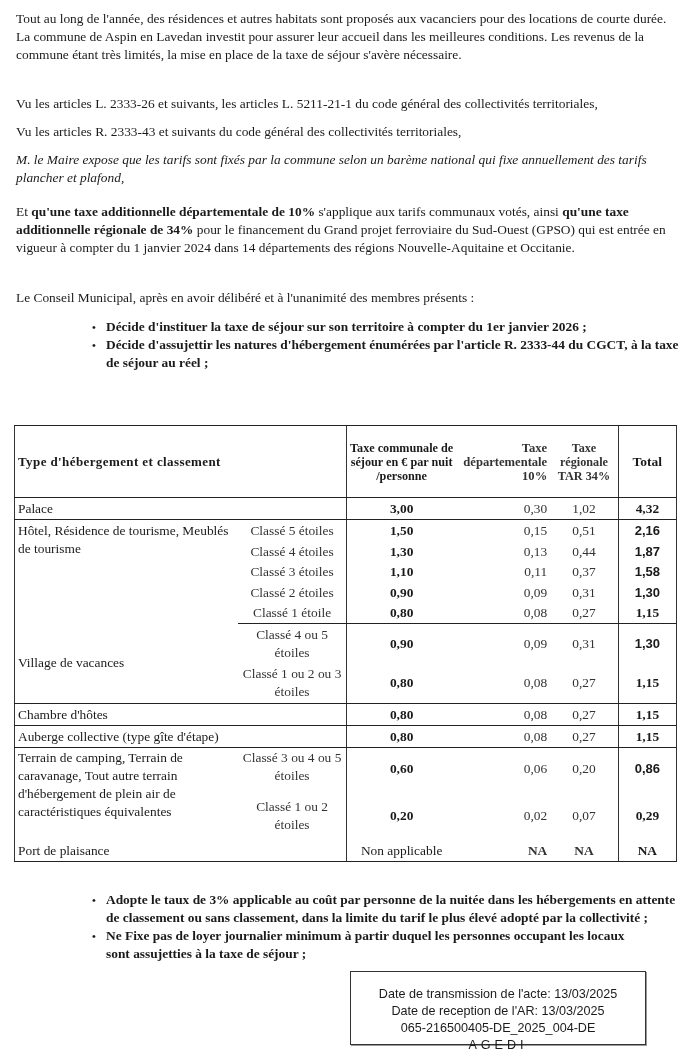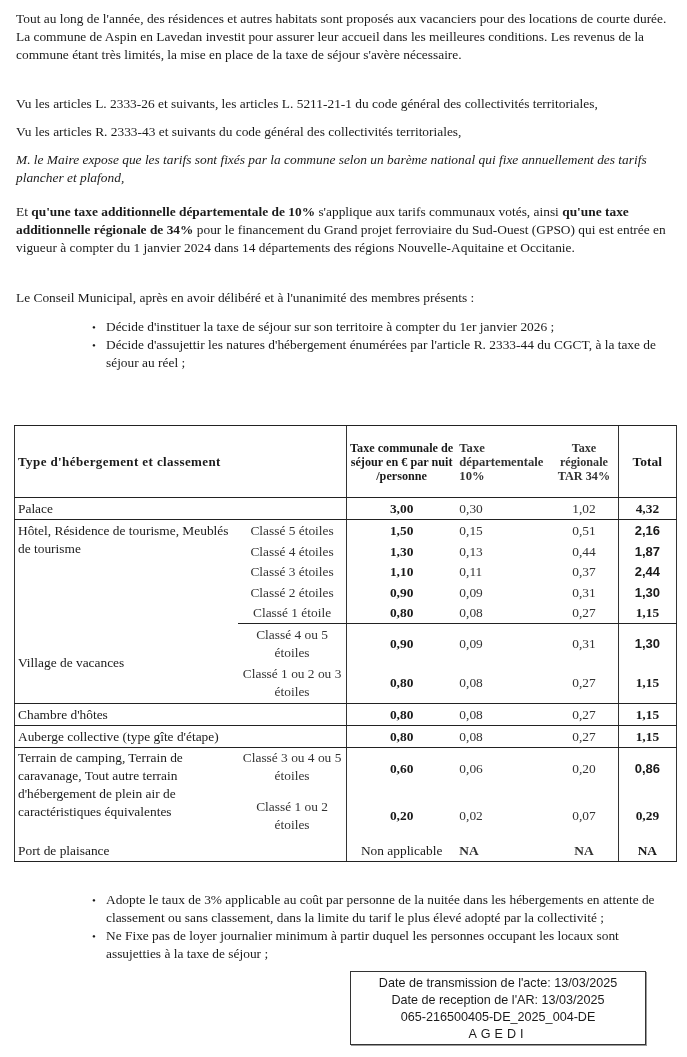--- a/index.html
+++ b/index.html
@@ -3,58 +3,58 @@
 <meta charset="utf-8">
 <style>
   html, body { margin: 0; padding: 0; background: #ffffff; }
   body {
     width: 687px; height: 1057px; position: relative; overflow: hidden;
     font-family: "Liberation Serif", "DejaVu Serif", serif;
     color: #1a1a1a; font-size: 13.4px; line-height: 18px;
   }
   p { margin: 0 0 10px 0; }
   b { font-weight: bold; }
-  ul.bullets { margin: 0; padding: 0; list-style: none; }
+  ul.bullets { margin: 0; padding: 0; list-style: none; font-weight: bold; }
   ul.bullets li { position: relative; padding-left: 14px; margin: 0; }
   ul.bullets li::before { content: "\2022"; position: absolute; left: 0; top: 0; font-size: 11px; }
 
   .p1 { position: absolute; left: 16px; top: 10px; width: 660px; }
   .p2 { position: absolute; left: 16px; top: 95px; width: 670px; }
   .p3 { position: absolute; left: 16px; top: 123px; width: 660px; }
   .p4 { position: absolute; left: 16px; top: 151px; width: 660px; font-style: italic; }
   .p5 { position: absolute; left: 16px; top: 203px; width: 660px; }
   .p6 { position: absolute; left: 16px; top: 289px; width: 660px; }
   .list1 { position: absolute; left: 92px; top: 318px; width: 590px; }
   .list2 { position: absolute; left: 92px; top: 891px; width: 590px; }
 
   table.tarifs {
     position: absolute; left: 14px; top: 425px; width: 663px;
     border-collapse: collapse; font-size: 13.4px; line-height: 18px;
   }
   table.tarifs td, table.tarifs th { padding: 0 3px; vertical-align: middle; }
   .c-type { width: 222px; text-align: left; }
   .c-class { width: 104px; text-align: center; color: #333; }
   .c-com { width: 105px; text-align: center; font-weight: bold; }
-  .c-dep { width: 88px; text-align: left; color: #333; }
+  .c-dep { width: 88px; text-align: right; color: #333; }
   .c-reg { width: 62px; text-align: center; color: #333; }
   .c-tot { width: 52px; text-align: center; font-weight: bold; }
   th { font-weight: bold; font-size: 12.2px; line-height: 14px; }
   th.c-type { font-size: 13px; letter-spacing: 0.4px; }
   th.c-tot { font-size: 13.5px; }
   .bl { border-left: 1.5px solid #333; }
   .br { border-right: 1.5px solid #333; }
   .bt { border-top: 1.5px solid #222; }
   .bb { border-bottom: 1.5px solid #222; }
   .sans { font-family: "Liberation Sans", "DejaVu Sans", sans-serif; font-size: 13px; }
 
   .stamp {
     position: absolute; left: 350px; top: 971px; width: 296px; height: 74px;
     border: 1px solid #333; box-shadow: 1px 1px 0 #999;
     font-family: "Liberation Sans", "DejaVu Sans", sans-serif; font-size: 12.6px;
-    line-height: 17px; text-align: center; padding-top: 3px; box-sizing: border-box;
+    line-height: 17px; text-align: center; padding-top: 14px; box-sizing: border-box;
   }
   .stamp .agedi { letter-spacing: 4px; }
 </style>
 </head>
 <body>
 
 <p class="p1">Tout au long de l'année, des résidences et autres habitats sont proposés aux vacanciers pour des locations de courte durée. La commune de Aspin en Lavedan investit pour assurer leur accueil dans les meilleures conditions. Les revenus de la commune étant très limités, la mise en place de la taxe de séjour s'avère nécessaire.</p>
 <p class="p2">Vu les articles L. 2333-26 et suivants, les articles L. 5211-21-1 du code général des collectivités territoriales,</p>
 <p class="p3">Vu les articles R. 2333-43 et suivants du code général des collectivités territoriales,</p>
 <p class="p4">M. le Maire expose que les tarifs sont fixés par la commune selon un barème national qui fixe annuellement des tarifs plancher et plafond,</p>
@@ -97,21 +97,21 @@
     <td class="c-com bl">1,30</td>
     <td class="c-dep">0,13</td>
     <td class="c-reg">0,44</td>
     <td class="c-tot bl br sans">1,87</td>
   </tr>
   <tr style="height:21px">
     <td class="c-class">Classé 3 étoiles</td>
     <td class="c-com bl">1,10</td>
     <td class="c-dep">0,11</td>
     <td class="c-reg">0,37</td>
-    <td class="c-tot bl br sans">2,44</td>
+    <td class="c-tot bl br sans">1,58</td>
   </tr>
   <tr style="height:20px">
     <td class="c-class">Classé 2 étoiles</td>
     <td class="c-com bl">0,90</td>
     <td class="c-dep">0,09</td>
     <td class="c-reg">0,31</td>
     <td class="c-tot bl br sans">1,30</td>
   </tr>
   <tr style="height:21px">
     <td class="c-class bb">Classé 1 étoile</td>

